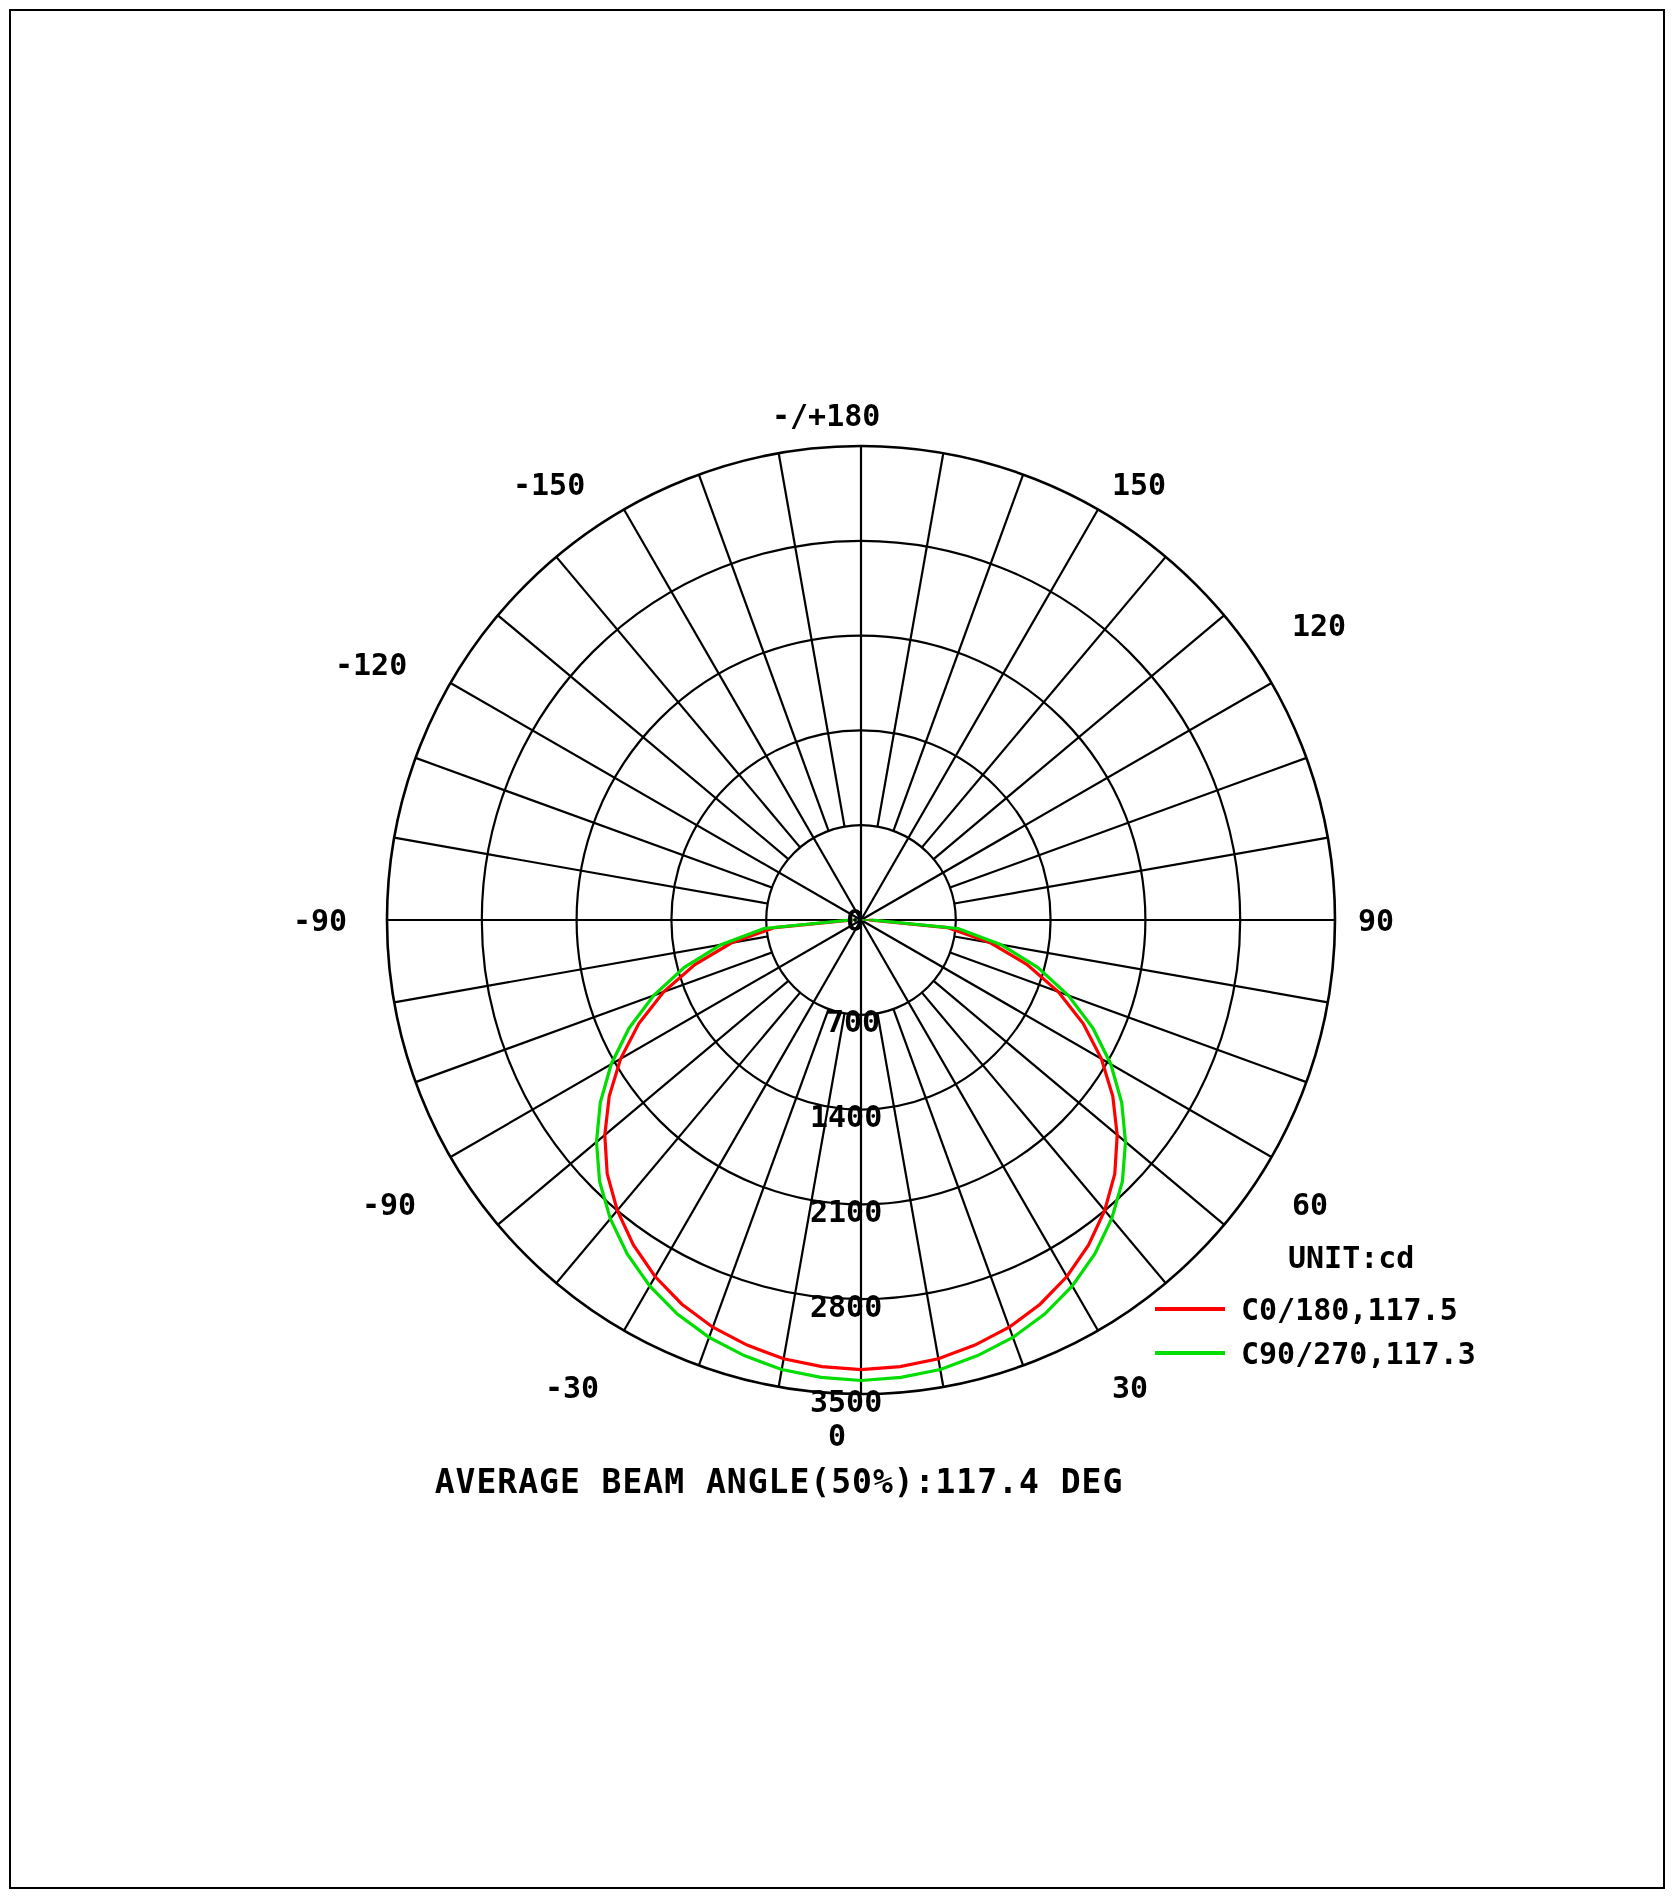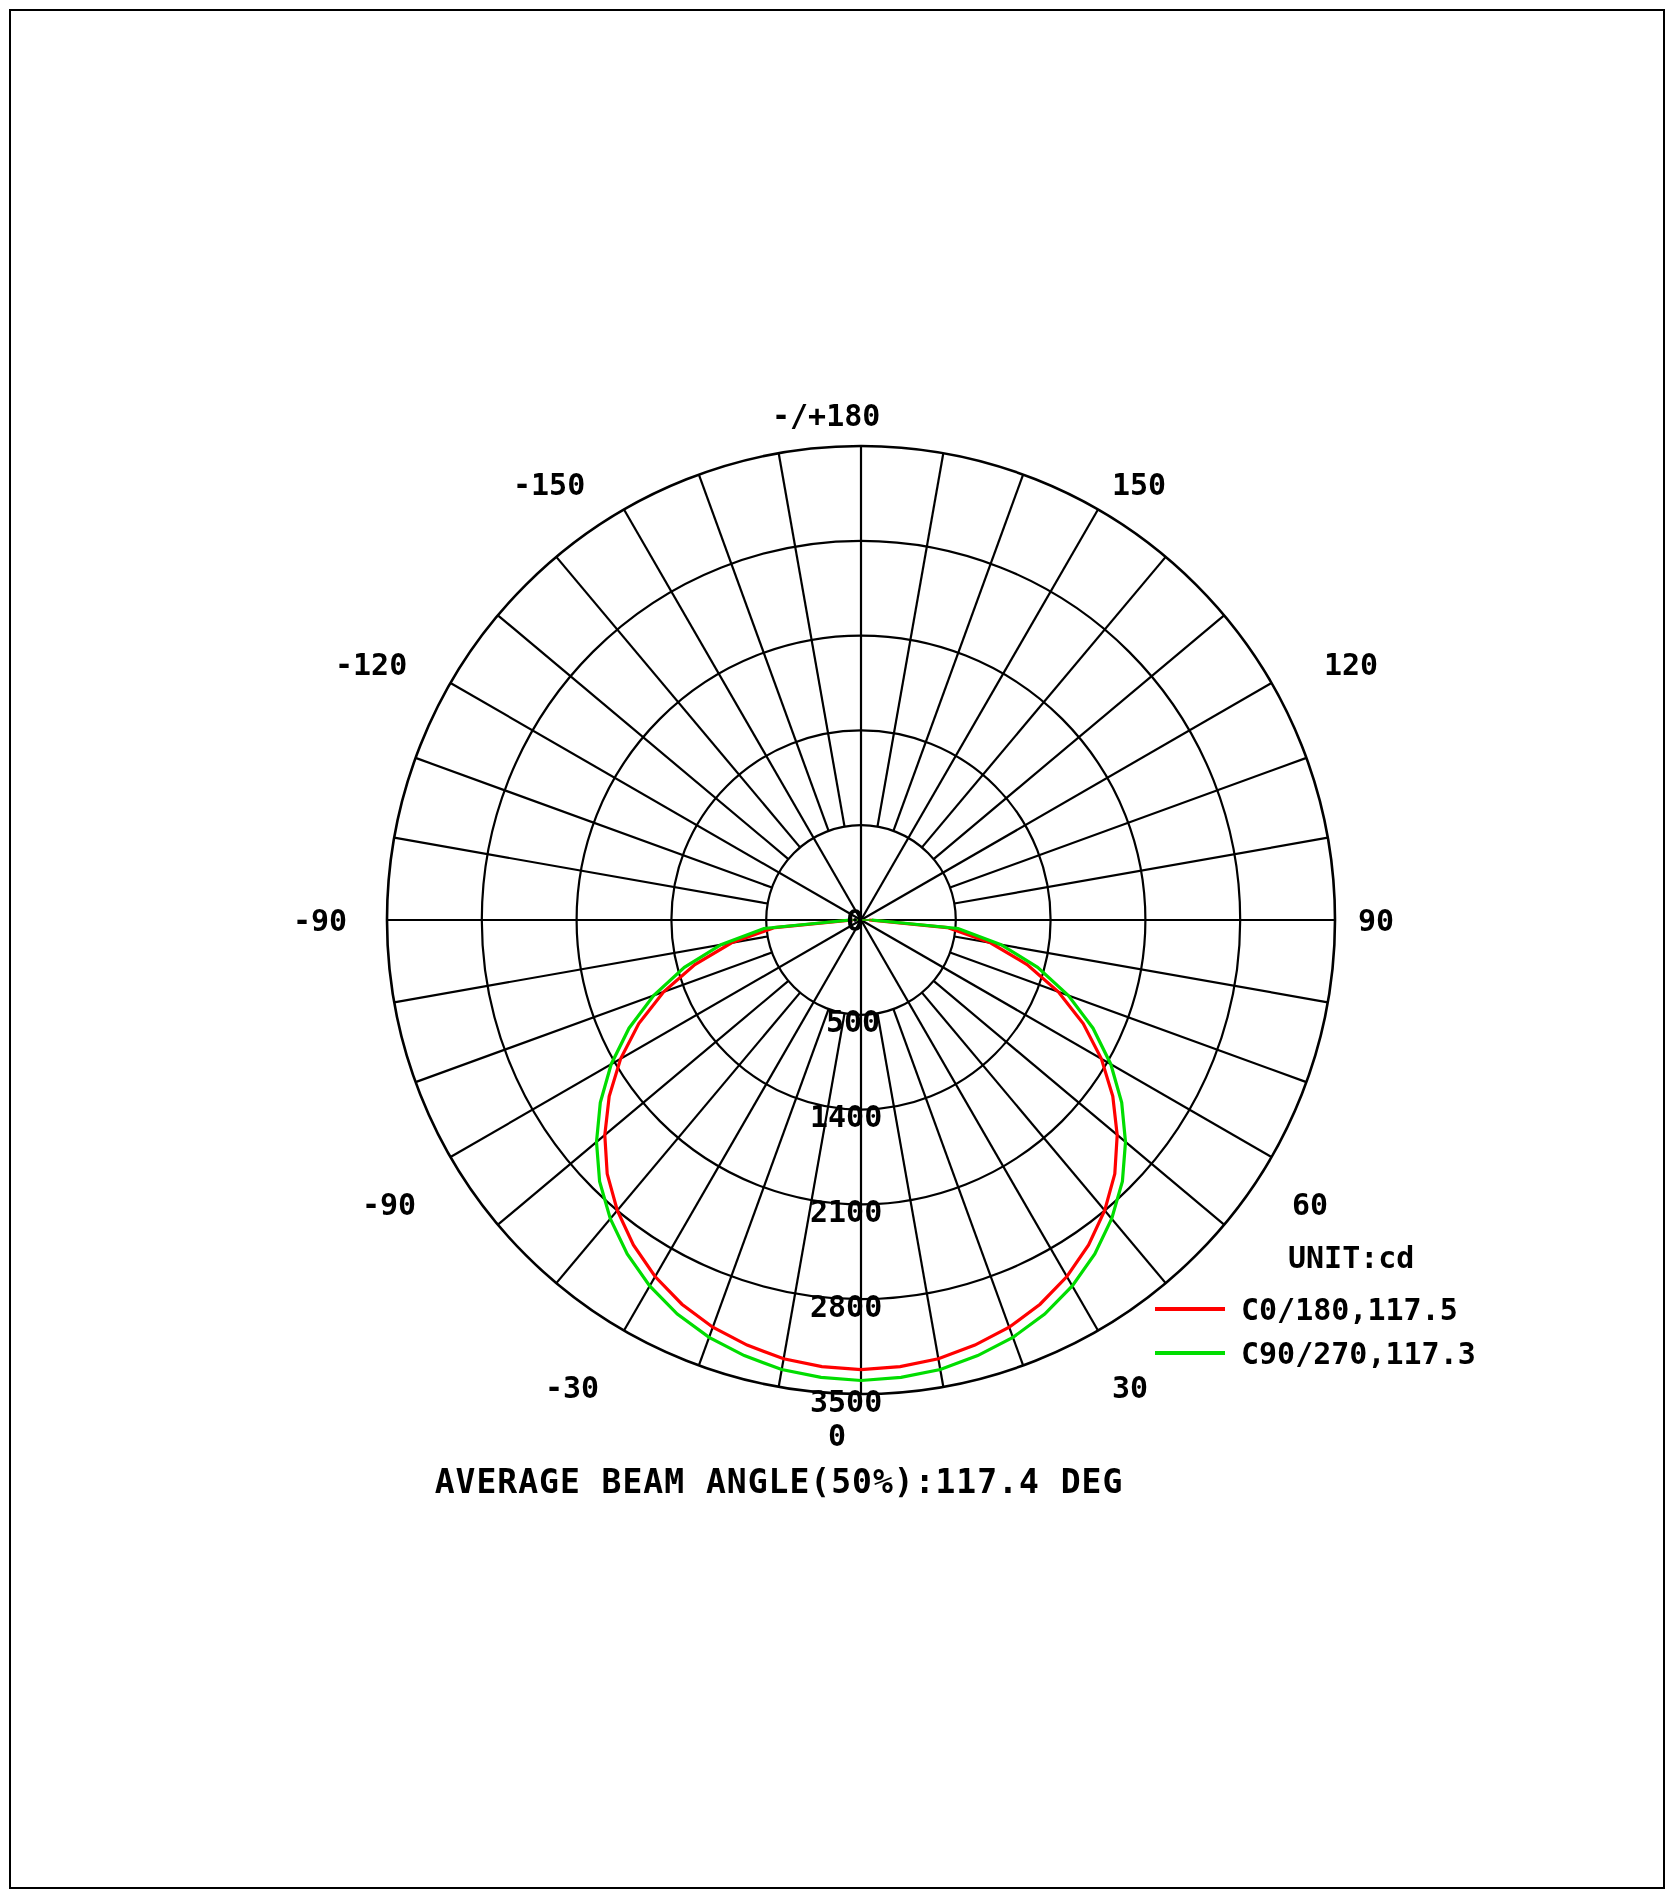--- a/index.html
+++ b/index.html
@@ -168,30 +168,30 @@
         <line x1="861" y1="920" x2="850.1657142857143" y2="920" stroke="#00dd00" stroke-width="1.6"></line>
         <line x1="861" y1="920" x2="871.8342857142857" y2="920" stroke="#00dd00" stroke-width="1.6"></line>
       </g>
   </svg>
 
   <div id="axis-labels">
       <div class="axis-label" style="left: 772px; top: 398px; text-align: center;">-/+180</div>
       <div class="axis-label" style="left: 513px; top: 467px;">-150</div>
       <div class="axis-label" style="left: 1112px; top: 467px;">150</div>
       <div class="axis-label" style="left: 335px; top: 647px;">-120</div>
-      <div class="axis-label" style="left: 1292px; top: 647px; margin-left: 32px;">120</div>
+      <div class="axis-label" style="left: 1292px; top: 608px;">120</div>
       <div class="axis-label" style="left: 293px; top: 903px;">-90</div>
       <div class="axis-label" style="left: 1358px; top: 903px;">90</div>
       <div class="axis-label" style="left: 362px; top: 1187px;">-90</div>
       <div class="axis-label" style="left: 1292px; top: 1187px;">60</div>
       <div class="axis-label" style="left: 545px; top: 1370px;">-30</div>
       <div class="axis-label" style="left: 1112px; top: 1370px;">30</div>
     </div>
   <div id="ring-labels">
-      <div class="ring-label" style="left: 826px; top: 1004px;">500</div>
+      <div class="ring-label" style="left: 826px; top: 1004px;">700</div>
       <div class="ring-label" style="left: 810px; top: 1099px;">1400</div>
       <div class="ring-label" style="left: 810px; top: 1194px;">2100</div>
       <div class="ring-label" style="left: 810px; top: 1289px;">2800</div>
       <div class="ring-label" style="left: 810px; top: 1384px;">3500</div>
     </div>
 
   <div class="ring-label" style="left:846px; top:903px;">0</div>
 
   <div id="legend">
     <div id="legend-unit">UNIT:cd</div>

